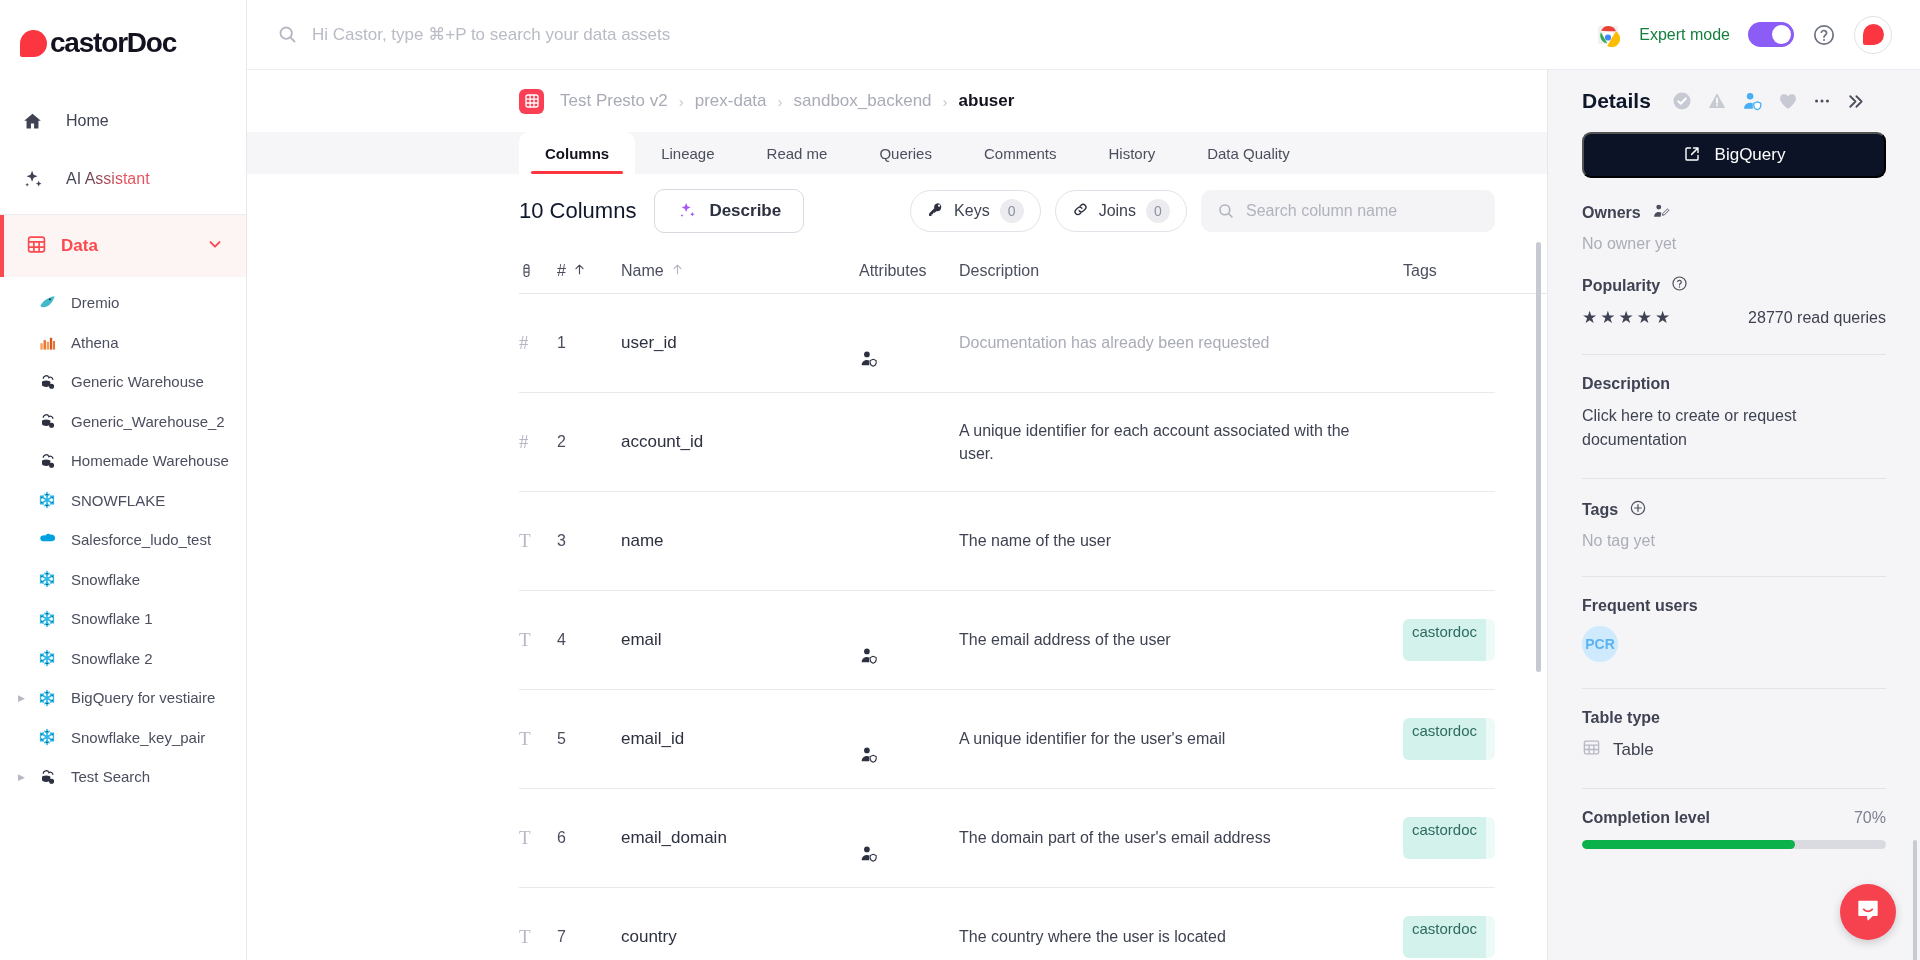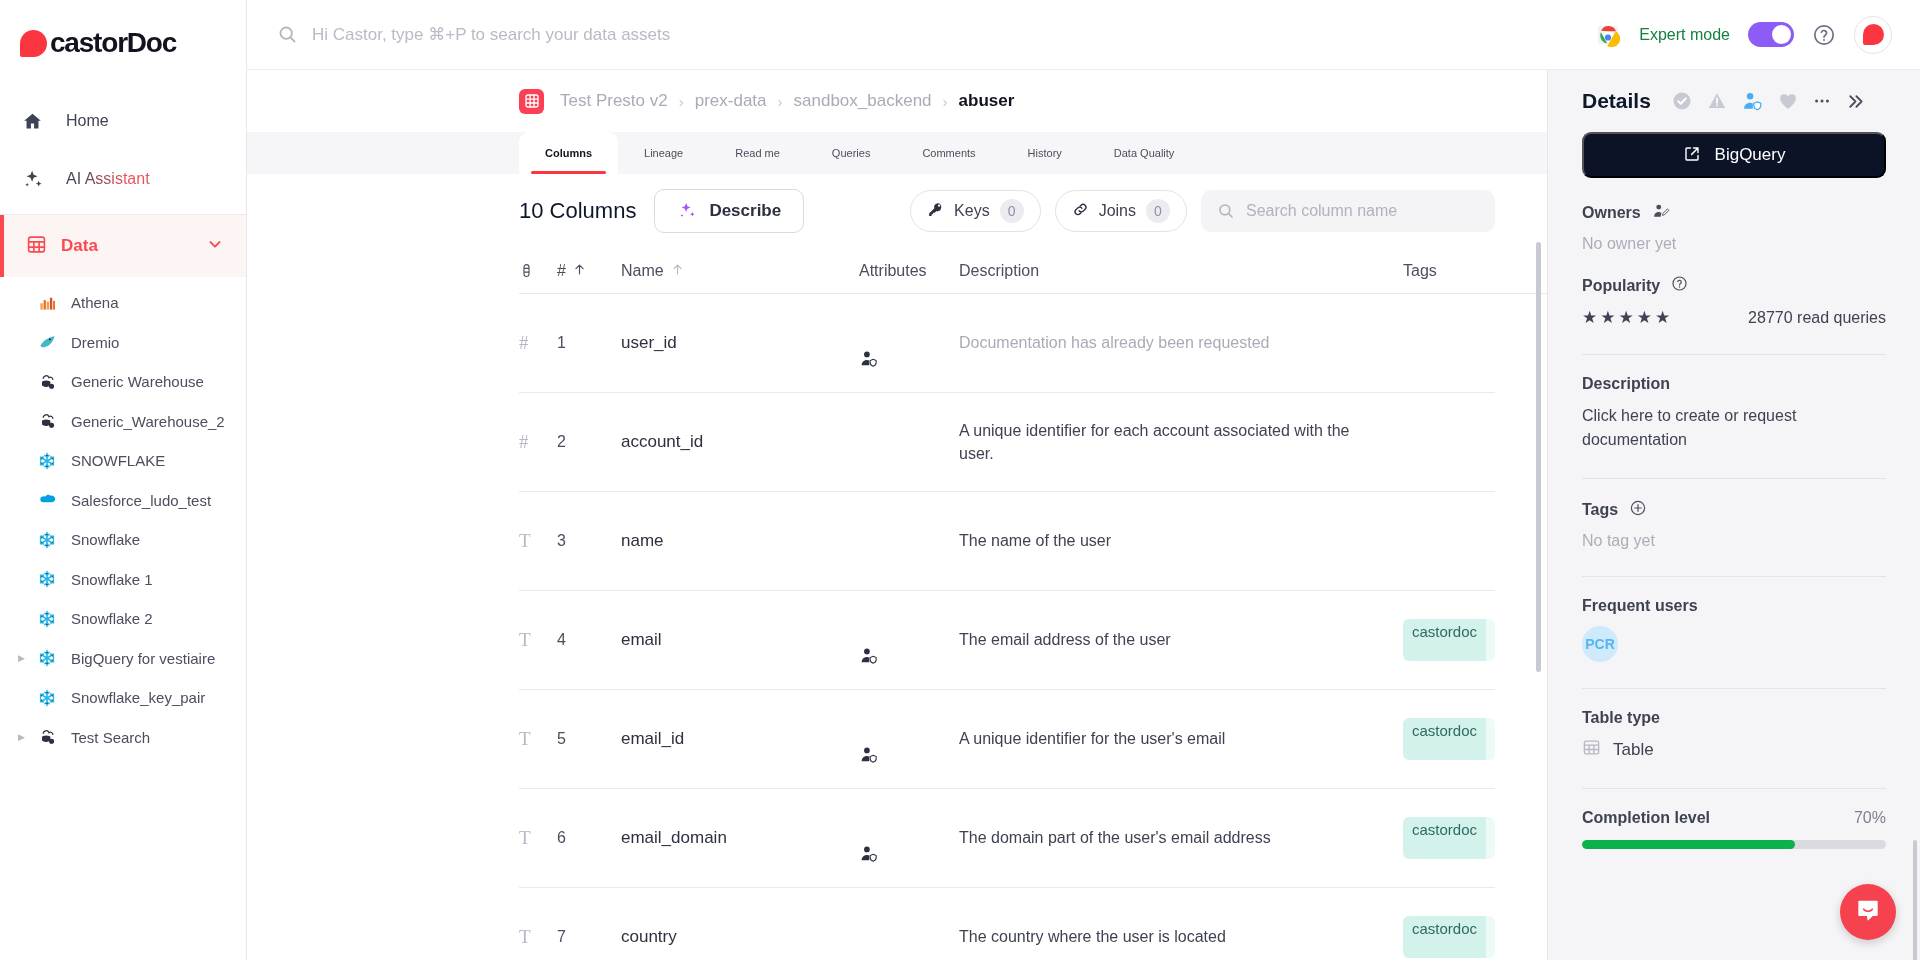--- a/index.html
+++ b/index.html
@@ -96,21 +96,21 @@
   }
   .bc-link { font-size: 17px; color: #a9abb6; cursor: pointer; }
   .bc-sep { font-size: 15px; color: #c6c8d1; margin: 0 11px; }
   .bc-current { font-size: 17px; color: #14121f; font-weight: 700; }
 
   .tabs {
     height: 42px; flex: 0 0 42px; display: flex; align-items: stretch;
     padding-left: 272px; background: #f6f6f8; position: relative;
   }
   .tab {
-    display: flex; align-items: center; padding: 0 26px; font-size: 11px;
+    display: flex; align-items: center; padding: 0 26px; font-size: 15px;
     color: #4b4e5e; cursor: pointer; position: relative;
   }
   .tab.active {
     background: #fff; color: #14121f; font-weight: 700;
     border-radius: 10px 10px 0 0;
   }
   .tab.active::after {
     content: ""; position: absolute; left: 12px; right: 12px; bottom: 0;
     height: 3px; background: #fb3640; border-radius: 2px;
   }
@@ -266,39 +266,39 @@
           </svg>
       </span>
     </div>
 
     <div class="ds-list">
 
       <div class="ds-item">
         <span class="ds-caret"></span>
         <span class="ds-ic">
           <svg width="19" height="19" viewBox="0 0 24 24">
+              <path d="M3 16c5-9 13-11 18-12-2 7-7 13-13 14-2 .3-4 0-5-2z" fill="#43b8c9"></path>
+              <circle cx="15" cy="8" r="1.2" fill="#14121f"></circle>
+            </svg>
+        </span>
+        <span class="ds-lbl">Dremio</span>
+      </div>
+
+      <div class="ds-item">
+        <span class="ds-caret"></span>
+        <span class="ds-ic">
+          <svg width="19" height="19" viewBox="0 0 24 24">
               <rect x="3" y="13" width="3" height="8" fill="#f79c54"></rect>
               <rect x="7" y="9" width="3" height="12" fill="#e8742c"></rect>
               <rect x="11" y="11" width="3" height="10" fill="#f79c54"></rect>
               <rect x="15" y="6" width="3" height="15" fill="#d9551d"></rect>
               <rect x="19" y="10" width="2.5" height="11" fill="#e8742c"></rect>
             </svg>
         </span>
         <span class="ds-lbl">Athena</span>
-      </div>
-
-      <div class="ds-item">
-        <span class="ds-caret"></span>
-        <span class="ds-ic">
-          <svg width="19" height="19" viewBox="0 0 24 24">
-              <path d="M3 16c5-9 13-11 18-12-2 7-7 13-13 14-2 .3-4 0-5-2z" fill="#43b8c9"></path>
-              <circle cx="15" cy="8" r="1.2" fill="#14121f"></circle>
-            </svg>
-        </span>
-        <span class="ds-lbl">Dremio</span>
       </div>
 
       <div class="ds-item">
         <span class="ds-caret"></span>
         <span class="ds-ic">
           <svg width="20" height="20" viewBox="0 0 24 24" fill="none" stroke="#2d3040" stroke-width="1.5">
               <path d="M7.5 8a3.5 3.5 0 016.8-1.2A3 3 0 0119 9.5"></path>
               <ellipse cx="11" cy="12" rx="5" ry="1.9" fill="#2d3040" stroke="none"></ellipse>
               <path d="M6 12v4c0 1 2.2 1.9 5 1.9s5-.9 5-1.9v-4" fill="#2d3040" stroke="none"></path>
               <circle cx="17.5" cy="17" r="2.3" fill="#fff"></circle>
@@ -315,20 +315,33 @@
               <path d="M7.5 8a3.5 3.5 0 016.8-1.2A3 3 0 0119 9.5"></path>
               <ellipse cx="11" cy="12" rx="5" ry="1.9" fill="#2d3040" stroke="none"></ellipse>
               <path d="M6 12v4c0 1 2.2 1.9 5 1.9s5-.9 5-1.9v-4" fill="#2d3040" stroke="none"></path>
               <circle cx="17.5" cy="17" r="2.3" fill="#fff"></circle>
               <circle cx="17.5" cy="17" r="1.6" fill="#2d3040"></circle>
             </svg>
         </span>
         <span class="ds-lbl">Generic_Warehouse_2</span>
       </div>
 
+      <div class="ds-item">
+        <span class="ds-caret"></span>
+        <span class="ds-ic">
+          <svg width="20" height="20" viewBox="0 0 24 24" fill="none" stroke="#2d3040" stroke-width="1.5">
+              <path d="M7.5 8a3.5 3.5 0 016.8-1.2A3 3 0 0119 9.5"></path>
+              <ellipse cx="11" cy="12" rx="5" ry="1.9" fill="#2d3040" stroke="none"></ellipse>
+              <path d="M6 12v4c0 1 2.2 1.9 5 1.9s5-.9 5-1.9v-4" fill="#2d3040" stroke="none"></path>
+              <circle cx="17.5" cy="17" r="2.3" fill="#fff"></circle>
+              <circle cx="17.5" cy="17" r="1.6" fill="#2d3040"></circle>
+            </svg>
+        </span>
+        <span class="ds-lbl">Homemade Warehouse</span>
+      </div>
 
       <div class="ds-item">
         <span class="ds-caret"></span>
         <span class="ds-ic">
           <svg width="20" height="20" viewBox="0 0 24 24" stroke="#29b5e8" stroke-width="1.9" stroke-linecap="round">
               <path d="M12 3v18M4.2 7.5l15.6 9M19.8 7.5l-15.6 9"></path>
               <path d="M9.5 5.2L12 7.3l2.5-2.1M9.5 18.8L12 16.7l2.5 2.1"></path>
               <path d="M4.3 11.1l.3-3.2 3.1-.6M19.7 12.9l-.3 3.2-3.1.6"></path>
               <path d="M19.7 11.1l-.3-3.2-3.1-.6M4.3 12.9l.3 3.2 3.1.6"></path>
             </svg>

